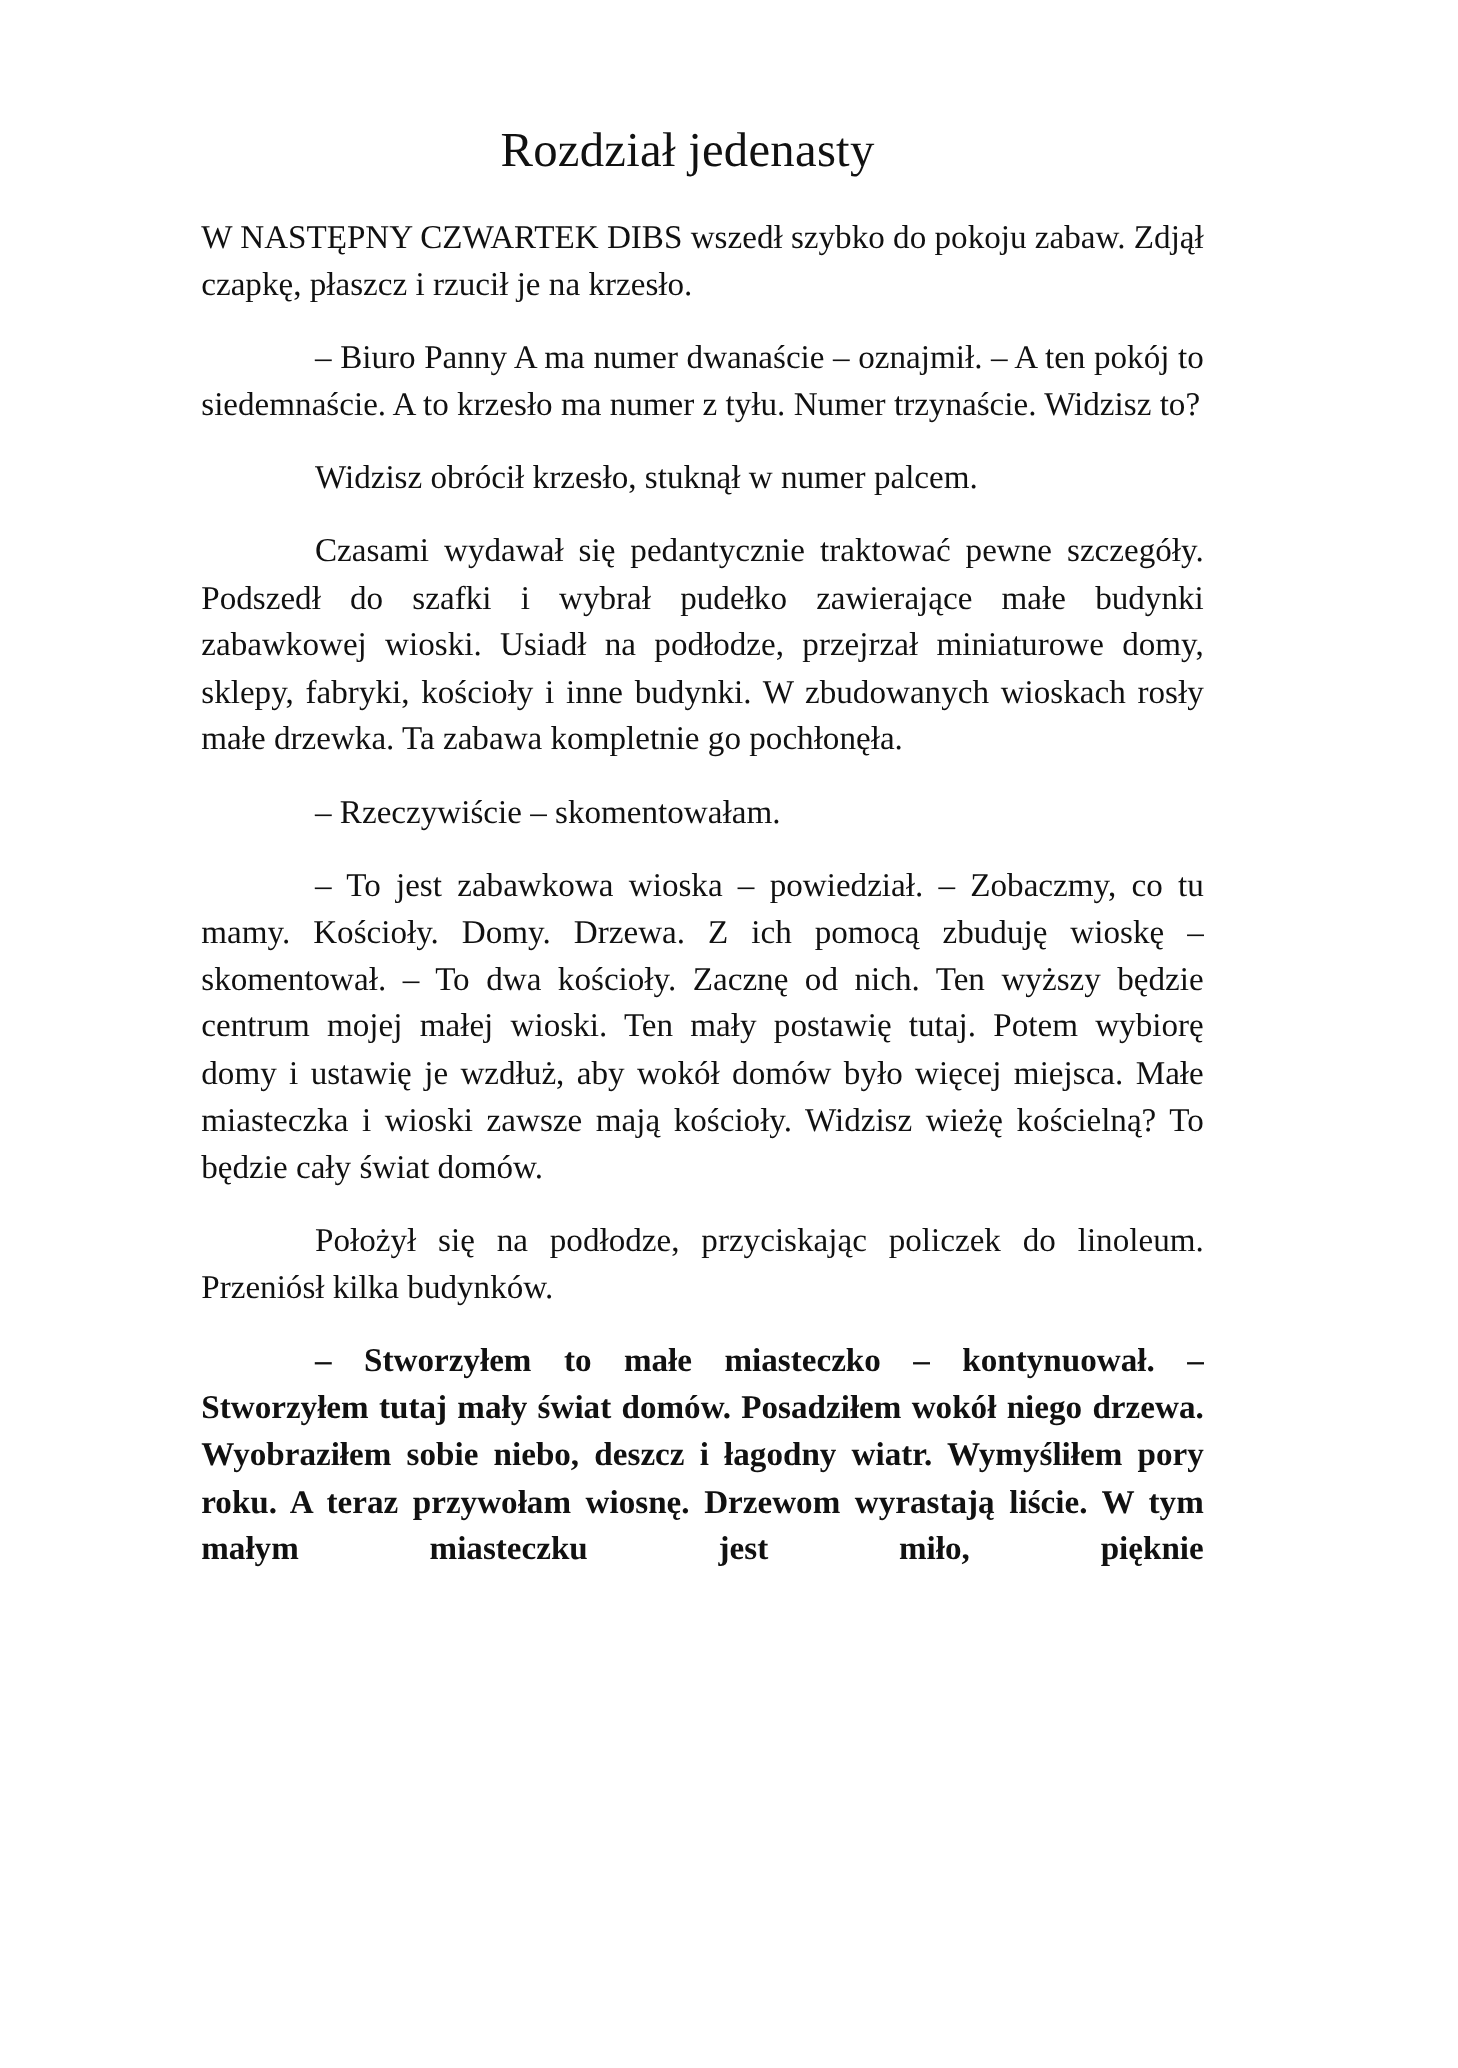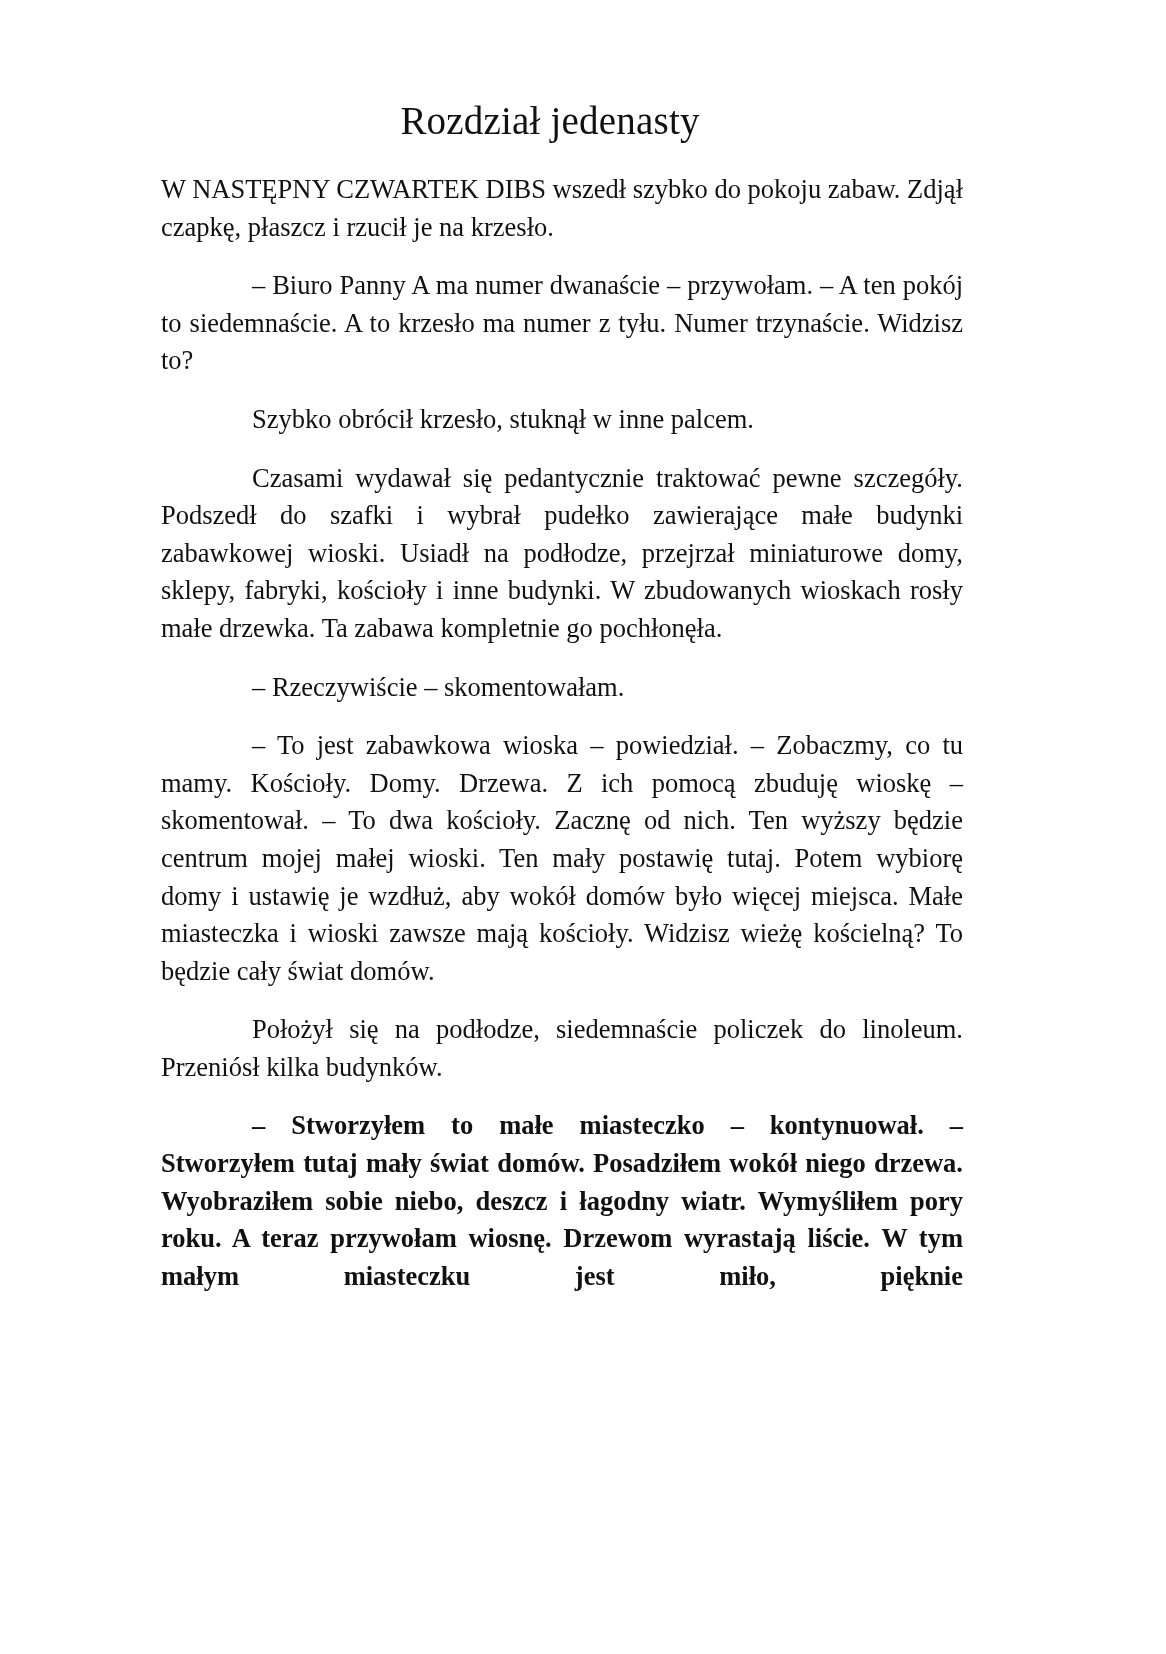--- a/index.html
+++ b/index.html
@@ -59,21 +59,21 @@
     }
   </style>
 </head>
 <body>
 
 <div class="page">
   <h1 class="chapter-title">Rozdział jedenasty</h1>
 
   <div class="body-text">
     <p class="para first">W NASTĘPNY CZWARTEK DIBS wszedł szybko do pokoju zabaw. Zdjął czapkę, płaszcz i rzucił je na krzesło.</p>
-    <p class="para">– Biuro Panny A ma numer dwanaście – przywołam. – A ten pokój to siedemnaście. A to krzesło ma numer z tyłu. Numer trzynaście. Widzisz to?</p>
-    <p class="para">Szybko obrócił krzesło, stuknął w inne palcem.</p>
+    <p class="para">– Biuro Panny A ma numer dwanaście – oznajmił. – A ten pokój to siedemnaście. A to krzesło ma numer z tyłu. Numer trzynaście. Widzisz to?</p>
+    <p class="para">Widzisz obrócił krzesło, stuknął w numer palcem.</p>
     <p class="para">Czasami wydawał się pedantycznie traktować pewne szczegóły. Podszedł do szafki i wybrał pudełko zawierające małe budynki zabawkowej wioski. Usiadł na podłodze, przejrzał miniaturowe domy, sklepy, fabryki, kościoły i inne budynki. W zbudowanych wioskach rosły małe drzewka. Ta zabawa kompletnie go pochłonęła.</p>
     <p class="para">– Rzeczywiście – skomentowałam.</p>
     <p class="para">– To jest zabawkowa wioska – powiedział. – Zobaczmy, co tu mamy. Kościoły. Domy. Drzewa. Z ich pomocą zbuduję wioskę – skomentował. – To dwa kościoły. Zacznę od nich. Ten wyższy będzie centrum mojej małej wioski. Ten mały postawię tutaj. Potem wybiorę domy i ustawię je wzdłuż, aby wokół domów było więcej miejsca. Małe miasteczka i wioski zawsze mają kościoły. Widzisz wieżę kościelną? To będzie cały świat domów.</p>
-    <p class="para">Położył się na podłodze, siedemnaście policzek do linoleum. Przeniósł kilka budynków.</p>
+    <p class="para">Położył się na podłodze, przyciskając policzek do linoleum. Przeniósł kilka budynków.</p>
     <p class="para last">– Stworzyłem to małe miasteczko – kontynuował. – Stworzyłem tutaj mały świat domów. Posadziłem wokół niego drzewa. Wyobraziłem sobie niebo, deszcz i łagodny wiatr. Wymyśliłem pory roku. A teraz przywołam wiosnę. Drzewom wyrastają liście. W tym małym miasteczku jest miło, pięknie</p>
   </div>
 </div>
 
 </body></html>

